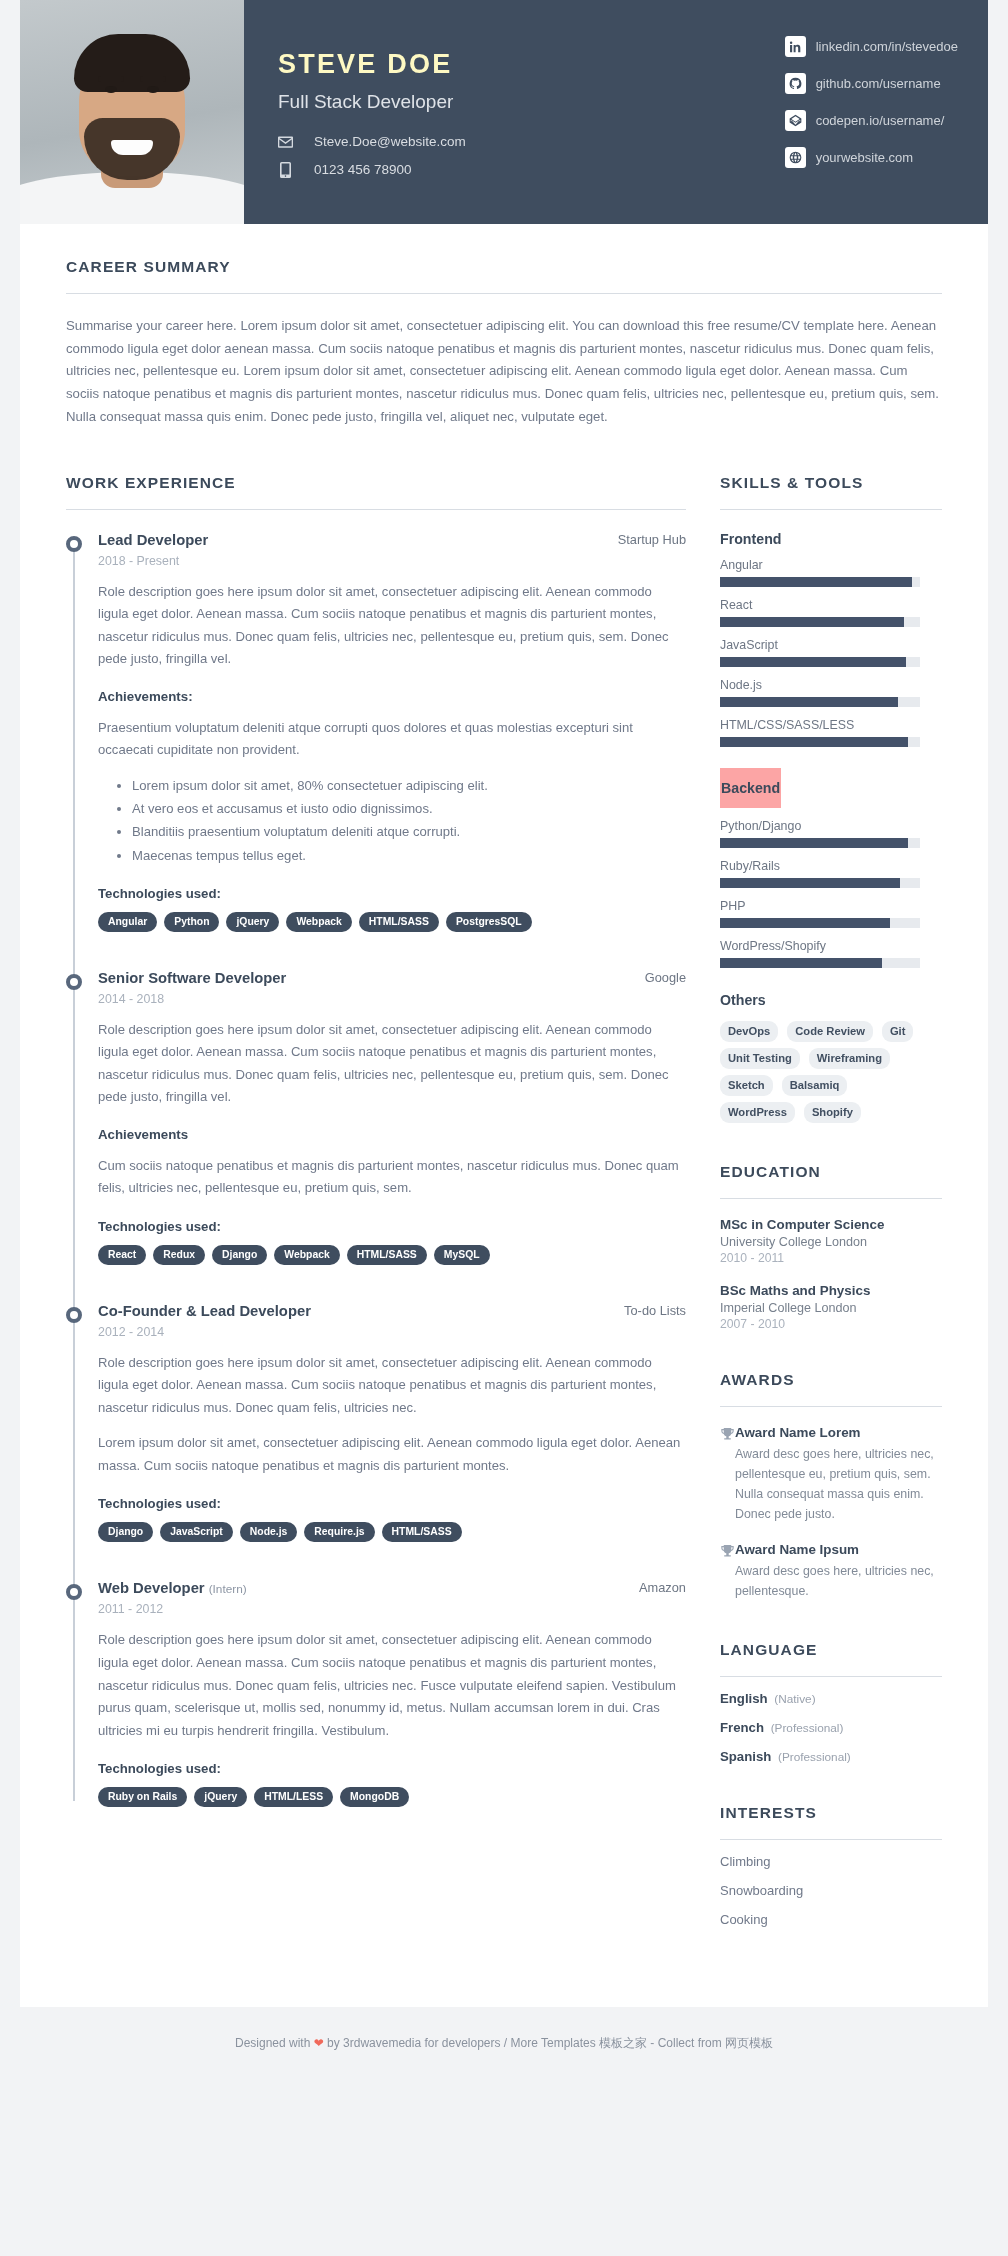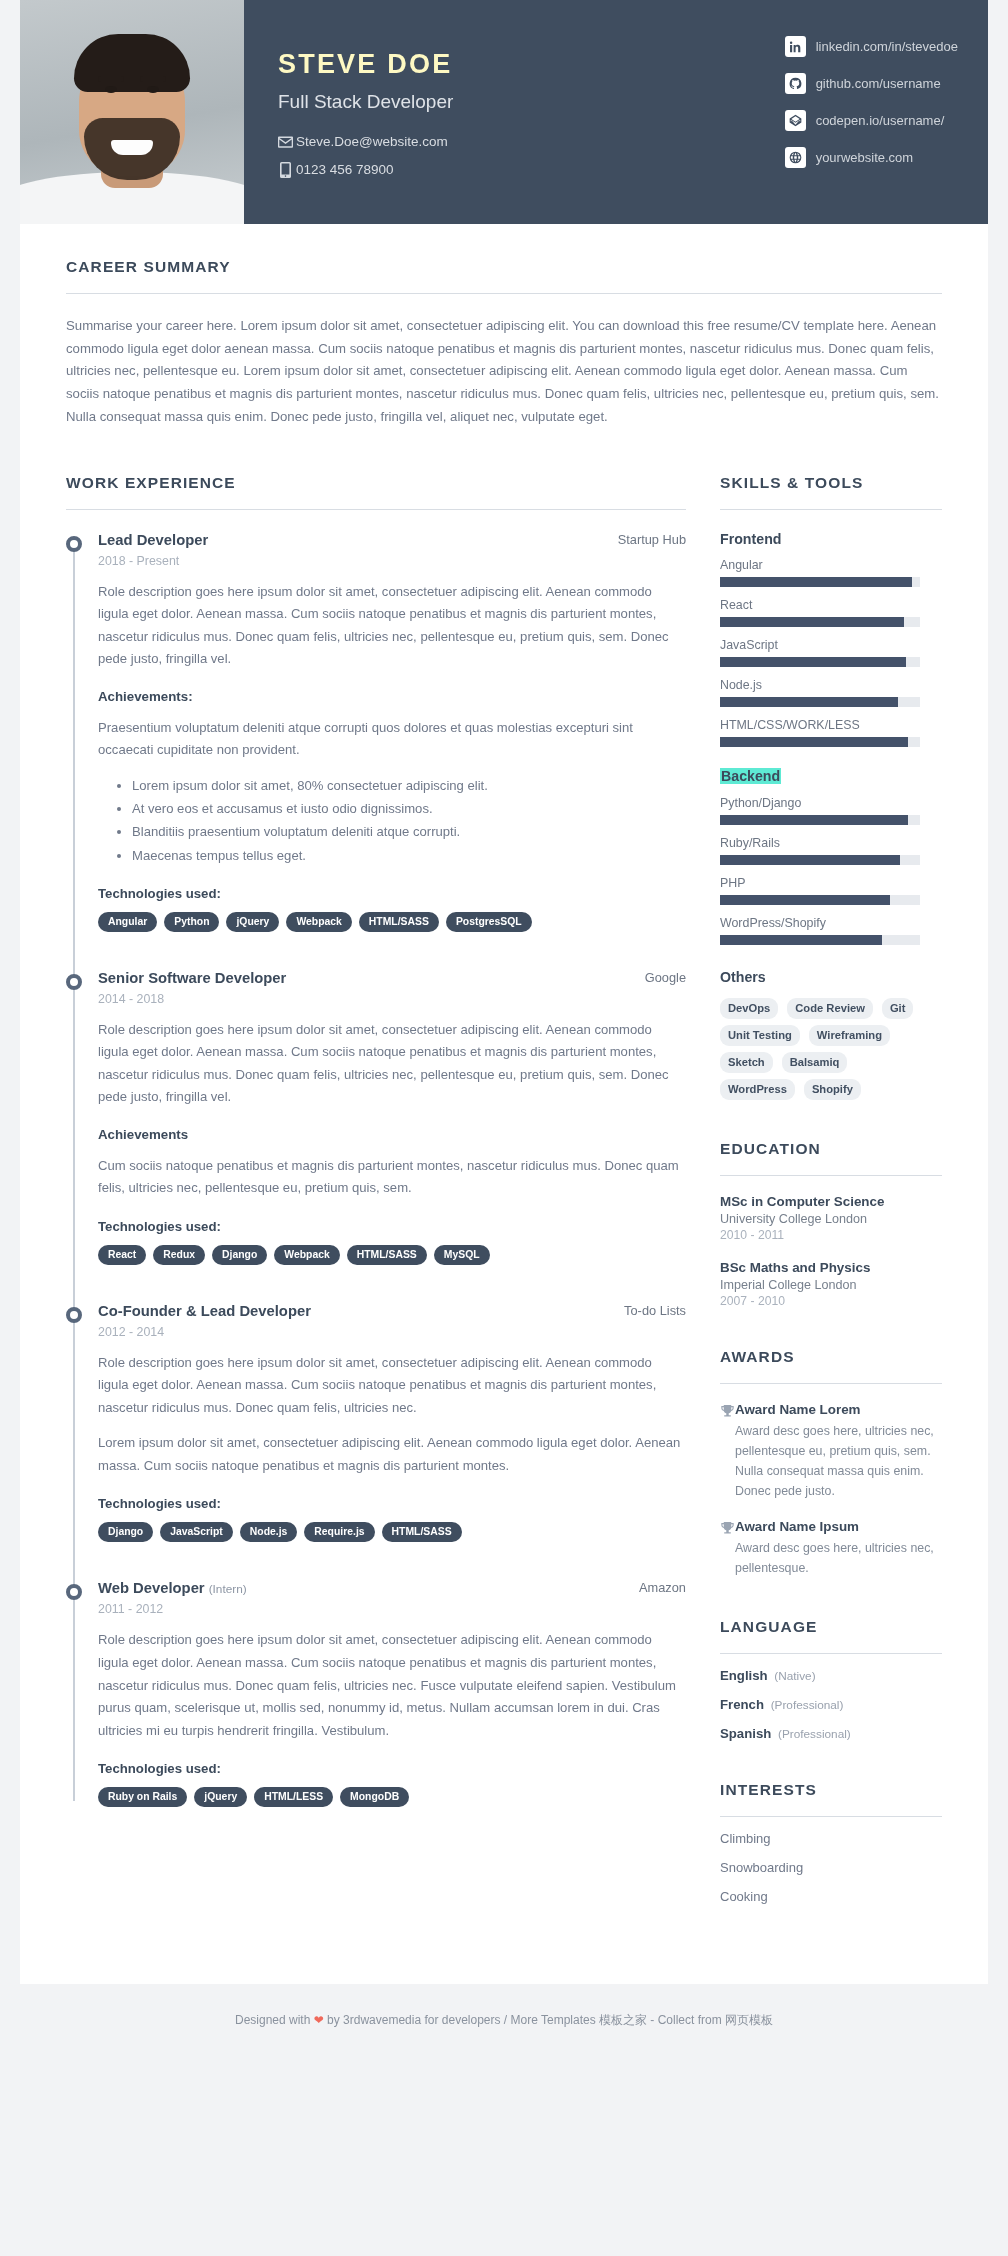--- a/index.html
+++ b/index.html
@@ -35,21 +35,21 @@
     padding: 26px 30px 0 34px; display: flex; justify-content: space-between;
   }
   .head-left { padding-top: 8px; }
   .name {
     font-size: 27px; font-weight: 700; letter-spacing: 2.2px; line-height: 1.1;
     color: #fef9c3;
     margin-top: 16px;
   }
   .role { font-size: 19px; font-weight: 400; color: #dfe3e8; margin-top: 11px; }
   .contact-list { margin-top: 21px; }
-  .contact-row { display: flex; align-items: center; gap: 3px; margin-bottom: 12px; }
+  .contact-row { display: flex; align-items: center; gap: 21px; margin-bottom: 12px; }
   .contact-row .ic { width: 15px; height: 16px; flex: 0 0 15px; display:flex; align-items:center; justify-content:center; }
   .contact-row .ic svg { fill: #d4d9df; }
   .contact-txt { font-size: 13.5px; color: #d9dde2; }
 
   .head-right { padding-top: 10px; display: flex; flex-direction: column; gap: 16px; }
   .social-row { display: flex; align-items: center; gap: 10px; }
   .social-badge {
     width: 21px; height: 21px; background: #ffffff; border-radius: 3px;
     display: flex; align-items: center; justify-content: center; flex: 0 0 21px;
   }
@@ -97,21 +97,21 @@
   .tech-label { font-size: 13.2px; font-weight: 700; color: #3c4a5b; margin-top: 19px; }
   .tech-tags { display: flex; flex-wrap: wrap; gap: 7px; margin-top: 11px; }
   .tag-dark {
     background: #3f4d5f; color: #ffffff; font-size: 10.4px; font-weight: 700;
     padding: 4px 10px 5px; border-radius: 11px; white-space: nowrap;
   }
 
   
   .side-block { margin-bottom: 40px; }
   .skill-group-title { font-size: 14.2px; font-weight: 700; color: #3c4a5b; margin: 21px 0 0 0; }
-  .skill-group-title.hl { background: #5eead4; display: inline-block; padding: 0 1px; }
+  .skill-group-title.hl { background: #fca5a5; display: inline-block; padding: 12px 1px; }
   .skill-row { margin-top: 11px; }
   .skill-name { font-size: 12.4px; color: #6d7684; }
   .skill-track { height: 10px; background: #e7eaee; margin-top: 5px; width: 200px; }
   .skill-fill { height: 10px; background: #44526a; }
 
   .chip-wrap { display: flex; flex-wrap: wrap; gap: 6px 9px; margin-top: 13px; width: 205px; }
   .chip {
     background: #eceff2; color: #414f61; font-size: 11.2px; font-weight: 700;
     padding: 4px 8px 5px; border-radius: 9px; white-space: nowrap;
   }
@@ -336,21 +336,21 @@
                   <div class="skill-name">JavaScript</div>
                   <div class="skill-track">
                     <div class="skill-fill" style="width: 93%;"></div>
                   </div>
                 </div><div class="skill-row">
                   <div class="skill-name">Node.js</div>
                   <div class="skill-track">
                     <div class="skill-fill" style="width: 89%;"></div>
                   </div>
                 </div><div class="skill-row">
-                  <div class="skill-name">HTML/CSS/WORK/LESS</div>
+                  <div class="skill-name">HTML/CSS/SASS/LESS</div>
                   <div class="skill-track">
                     <div class="skill-fill" style="width: 94%;"></div>
                   </div>
                 </div><div class="skill-group-title hl">Backend</div><div class="skill-row">
                   <div class="skill-name">Python/Django</div>
                   <div class="skill-track">
                     <div class="skill-fill" style="width: 94%;"></div>
                   </div>
                 </div><div class="skill-row">
                   <div class="skill-name">Ruby/Rails</div>

